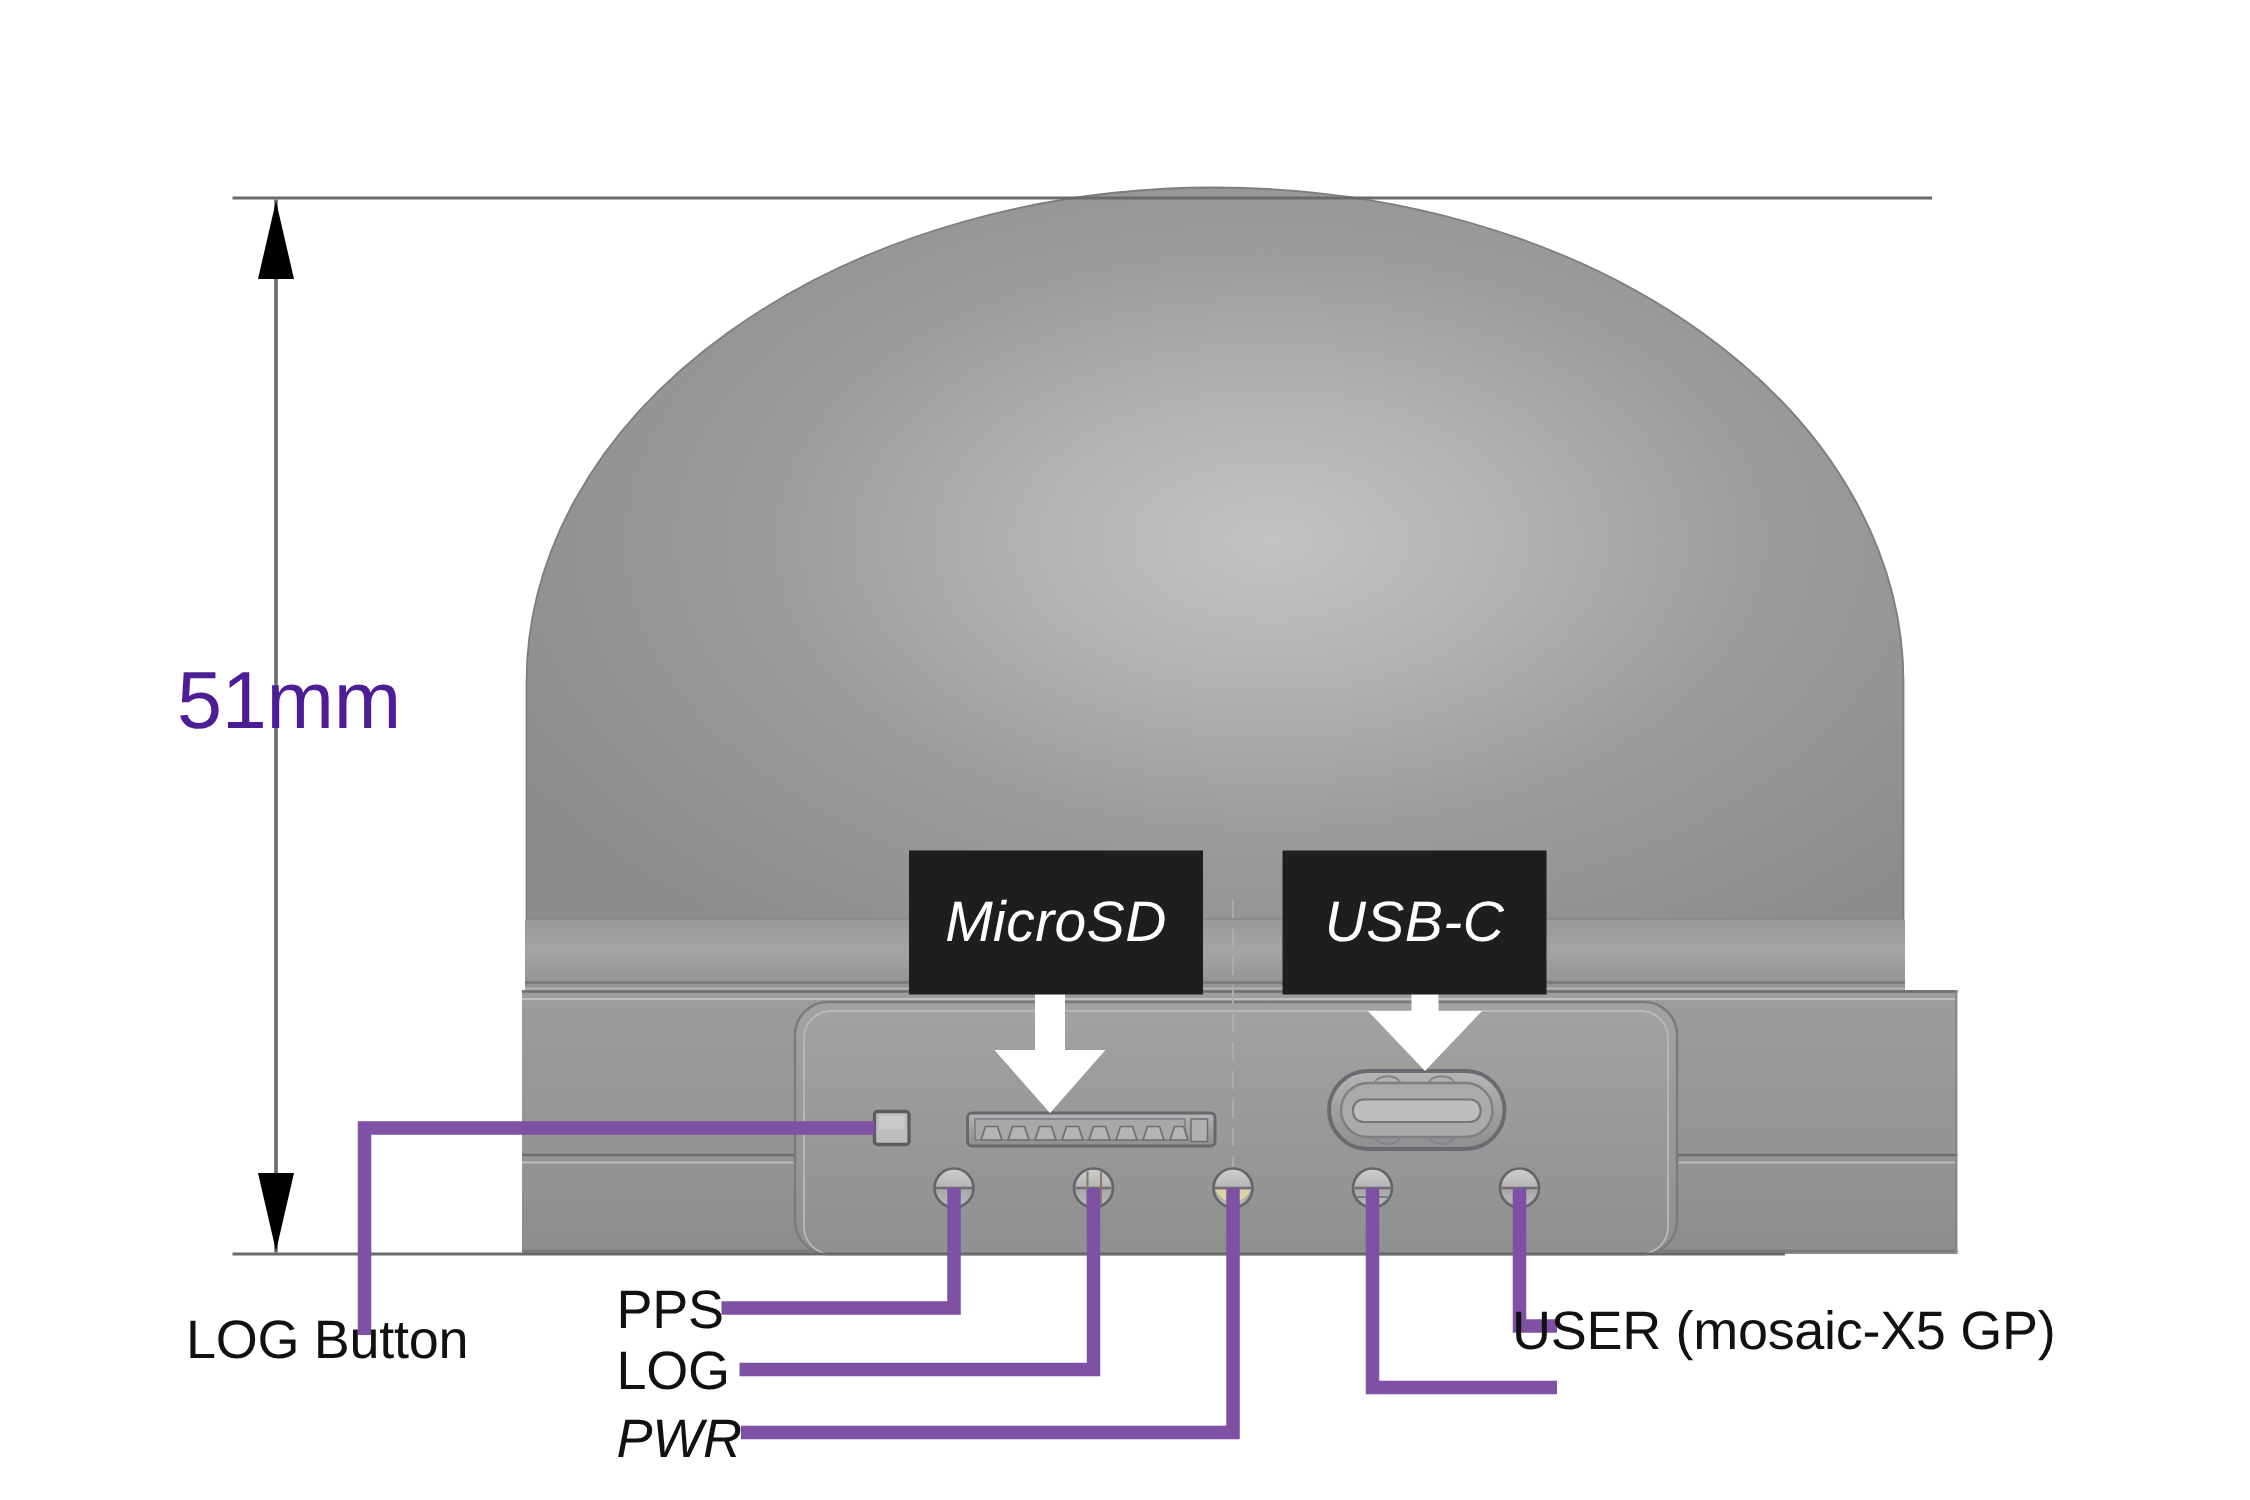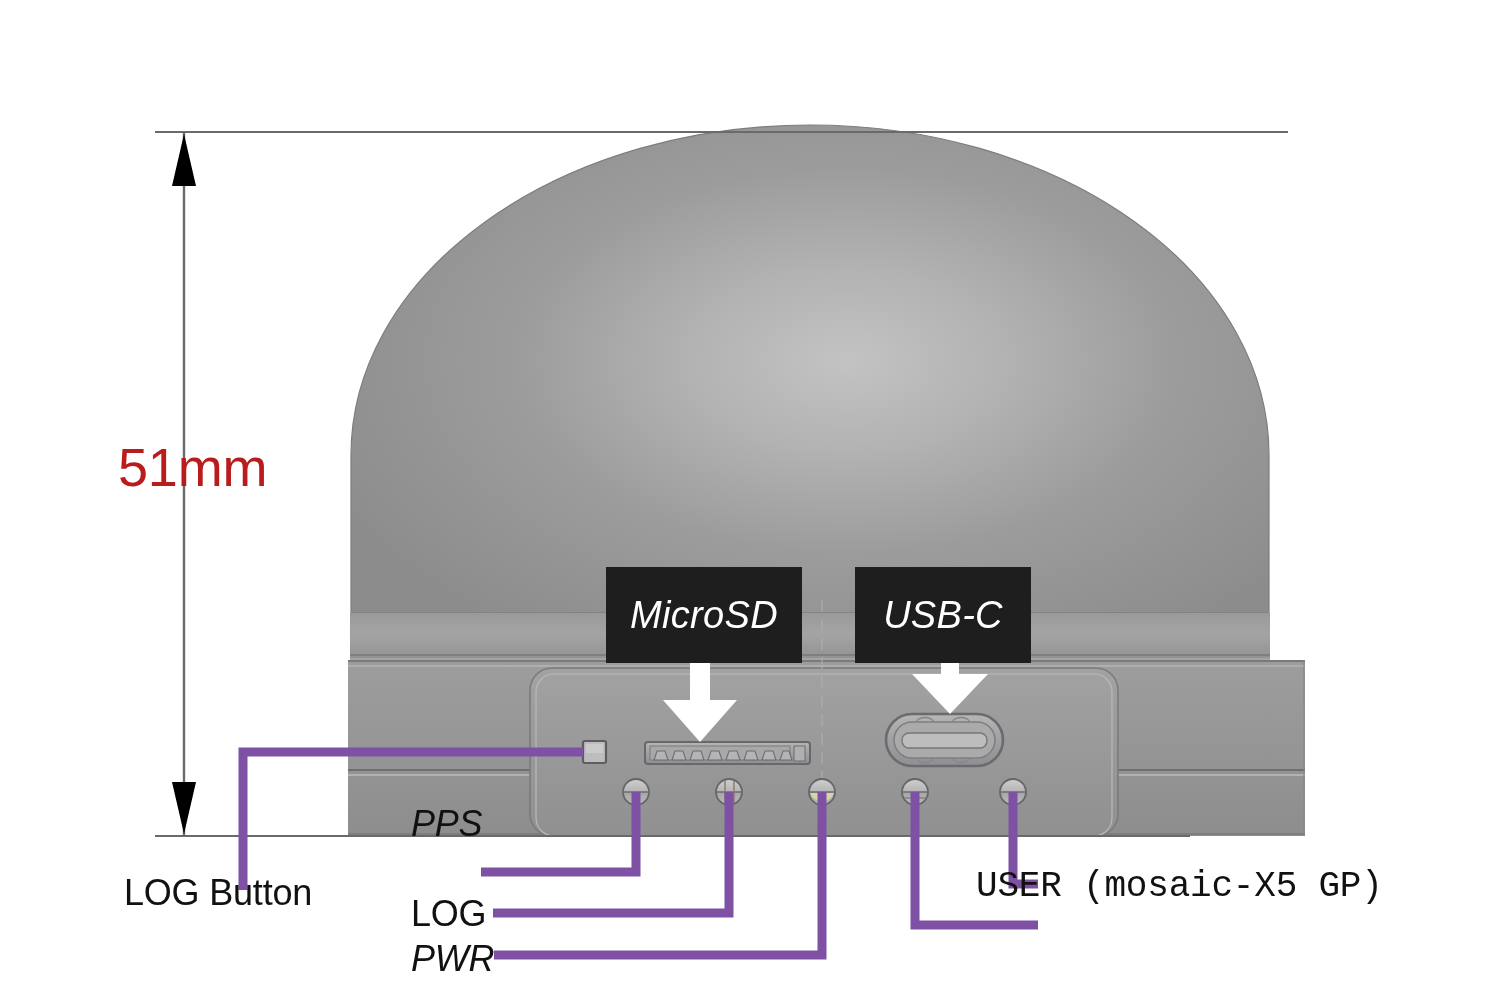--- a/index.html
+++ b/index.html
@@ -28,21 +28,21 @@
   .txt {
     position: absolute;
     white-space: nowrap;
     font-family: "Liberation Sans", sans-serif;
     color: #000000;
     letter-spacing: -0.2px;
   }
   .dim-label {
     font-size: 54px;
     line-height: 54px;
-    color: #b91c1c;
+    color: #4c1d95;
     text-align: center;
   }
   .callout-label {
     font-size: 36px;
     line-height: 36px;
     color: #111111;
   }
   .box-label {
     position: absolute;
     display: flex;
@@ -227,19 +227,19 @@
   <div class="box-label" style="left:606px; top:567px; width:196px; height:96px;">
     <span>MicroSD</span>
   </div>
   <div class="box-label" style="left:855px; top:567px; width:176px; height:96px;">
     <span>USB-C</span>
   </div>
 
   <div class="txt dim-label" style="left:118px; top:440px;">51mm</div>
 
   <div class="txt callout-label" style="left:124px; top:855px;margin-top:20px;">LOG Button</div>
-  <div class="txt callout-label" style="left:411px; top:806px;font-style:italic;">PPS</div>
+  <div class="txt callout-label" style="left:411px; top:855px;">PPS</div>
   <div class="txt callout-label" style="left:411px; top:896px;">LOG</div>
   <div class="txt callout-label" style="left:411px; top:941px;font-style:italic;">PWR</div>
 
-  <div class="txt callout-label" style="left:976px; top:869px;font-family:Liberation Mono, monospace;">USER (mosaic-X5 GP)</div>
+  <div class="txt callout-label" style="left:1008px; top:869px;">USER (mosaic-X5 GP)</div>
 
 </div>
 
 </body></html>

